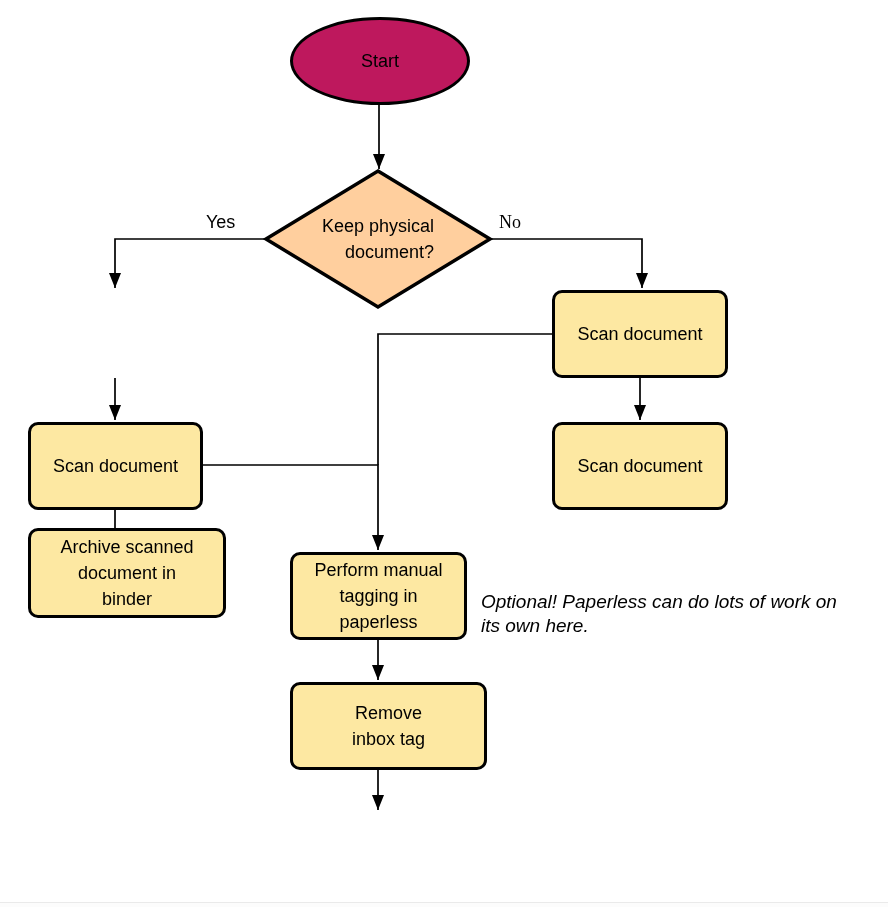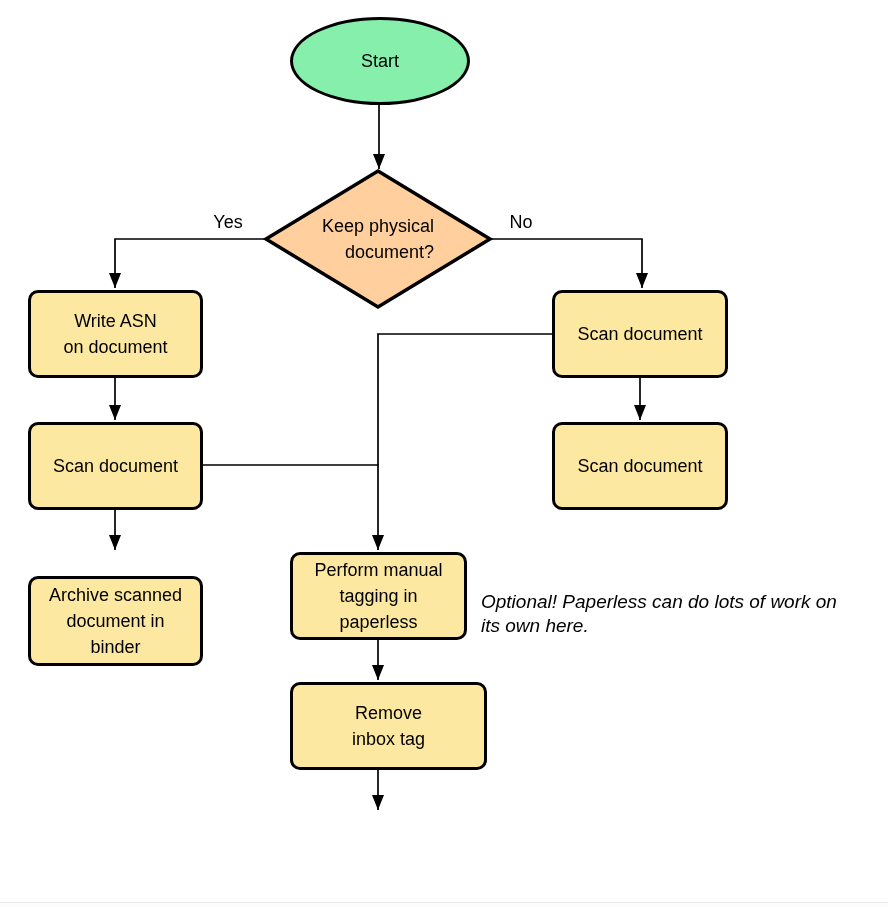--- a/index.html
+++ b/index.html
@@ -32,38 +32,38 @@
     color: #000000;
     font-size: 18px;
     line-height: 26px;
   }
   .process {
     background: #fde8a2;
     border: 3px solid #000000;
     border-radius: 10px;
   }
   .terminal {
-    background: #86efac;
+    background: #be185d;
     border: 3.5px solid #000000;
     border-radius: 50%;
   }
   .decision-label {
     position: absolute;
     display: flex;
     align-items: center;
     justify-content: center;
     text-align: right;
     color: #000000;
     font-size: 18px;
     line-height: 26px;
   }
   .edge-label {
     position: absolute;
     width: 44px;
-    text-align: center;
+    text-align: left;
     color: #000000;
     font-size: 18px;
     line-height: 22px;
   }
   .annotation {
     position: absolute;
     color: #000000;
     font-size: 19px;
     line-height: 24px;
     font-style: italic;
@@ -113,29 +113,26 @@
 
   <div class="node terminal" style="left:290px; top:17px; width:180px; height:88px;">
     <span>Start</span>
   </div>
 
   <div class="decision-label" style="left:278px; top:213px; width:200px; height:52px;">
     <span>Keep physical<br>document?</span>
   </div>
 
   <div class="edge-label" style="left:206px; top:211px;">Yes</div>
-  <div class="edge-label" style="left:499px; top:211px;">No</div>
+  <div class="edge-label" style="left:499px; top:211px;font-family:Liberation Serif, serif;">No</div>
 
-  <div class="node process" style="left:28px; top:290px; width:175px; height:88px;">
-    <span>Write ASN<br>on document</span>
-  </div>
   <div class="node process" style="left:28px; top:422px; width:175px; height:88px;">
     <span>Scan document</span>
   </div>
-  <div class="node process" style="left:28px; top:576px; width:175px; height:90px;">
+  <div class="node process" style="left:28px; top:528px; width:198px; height:90px;">
     <span>Archive scanned<br>document in<br>binder</span>
   </div>
 
   <div class="node process" style="left:552px; top:290px; width:176px; height:88px;">
     <span>Scan document</span>
   </div>
   <div class="node process" style="left:552px; top:422px; width:176px; height:88px;">
     <span>Scan document</span>
   </div>
 

